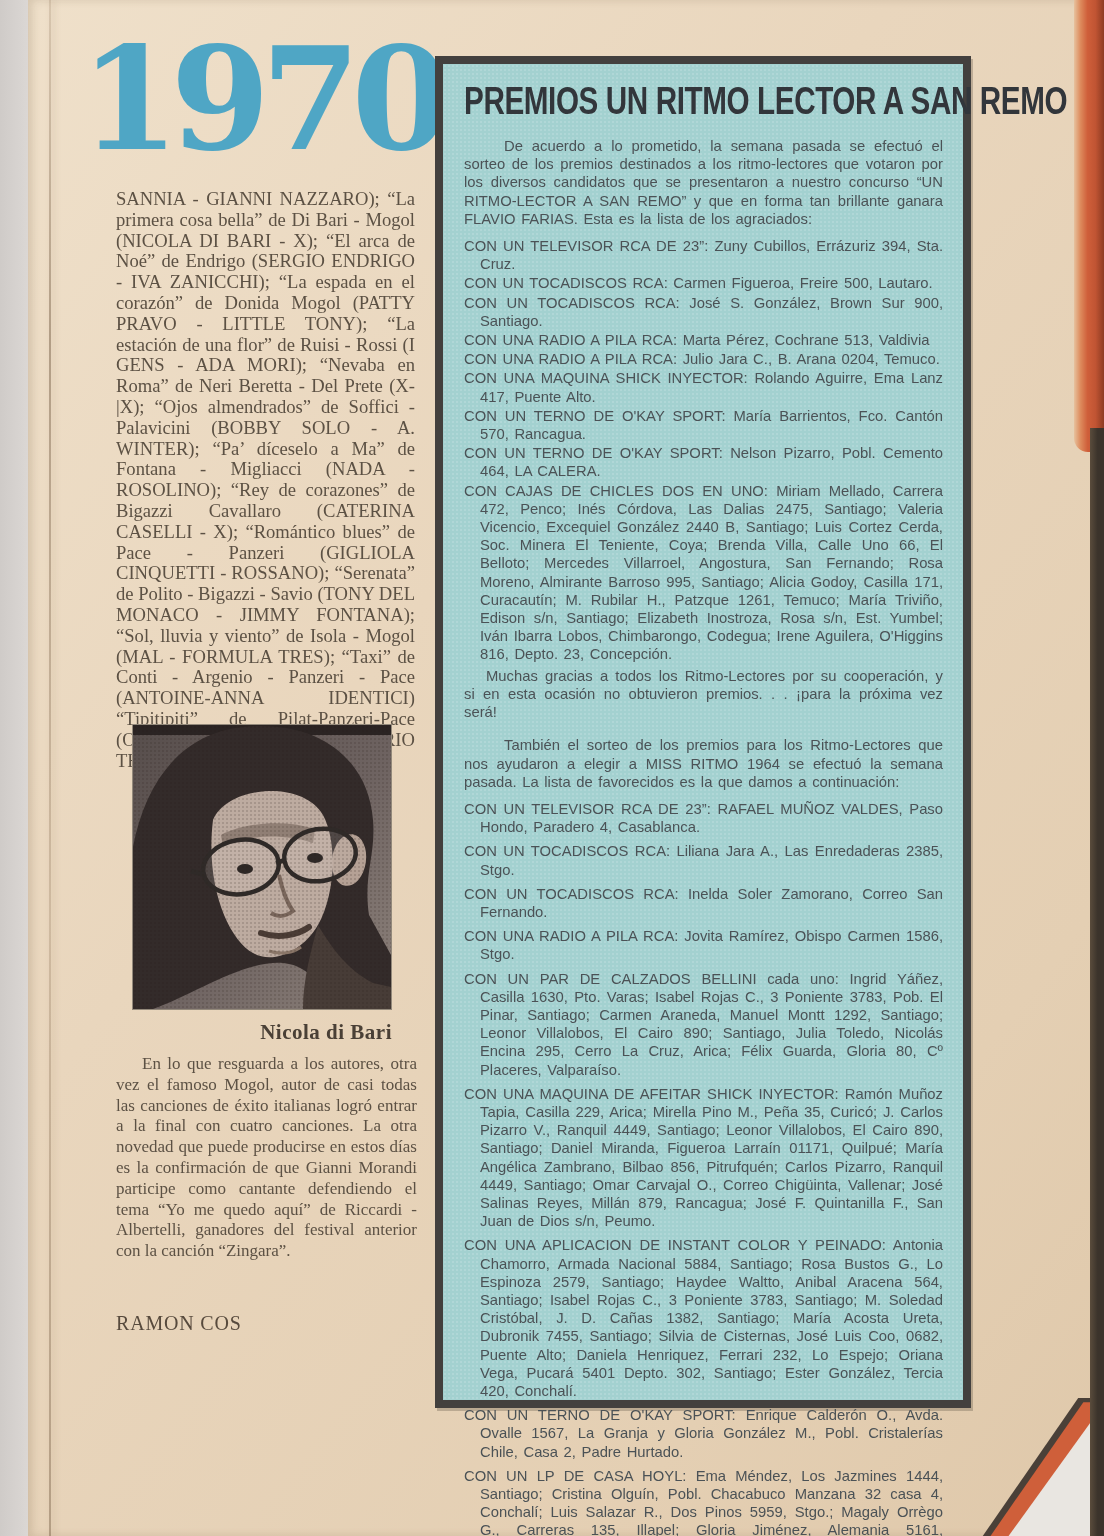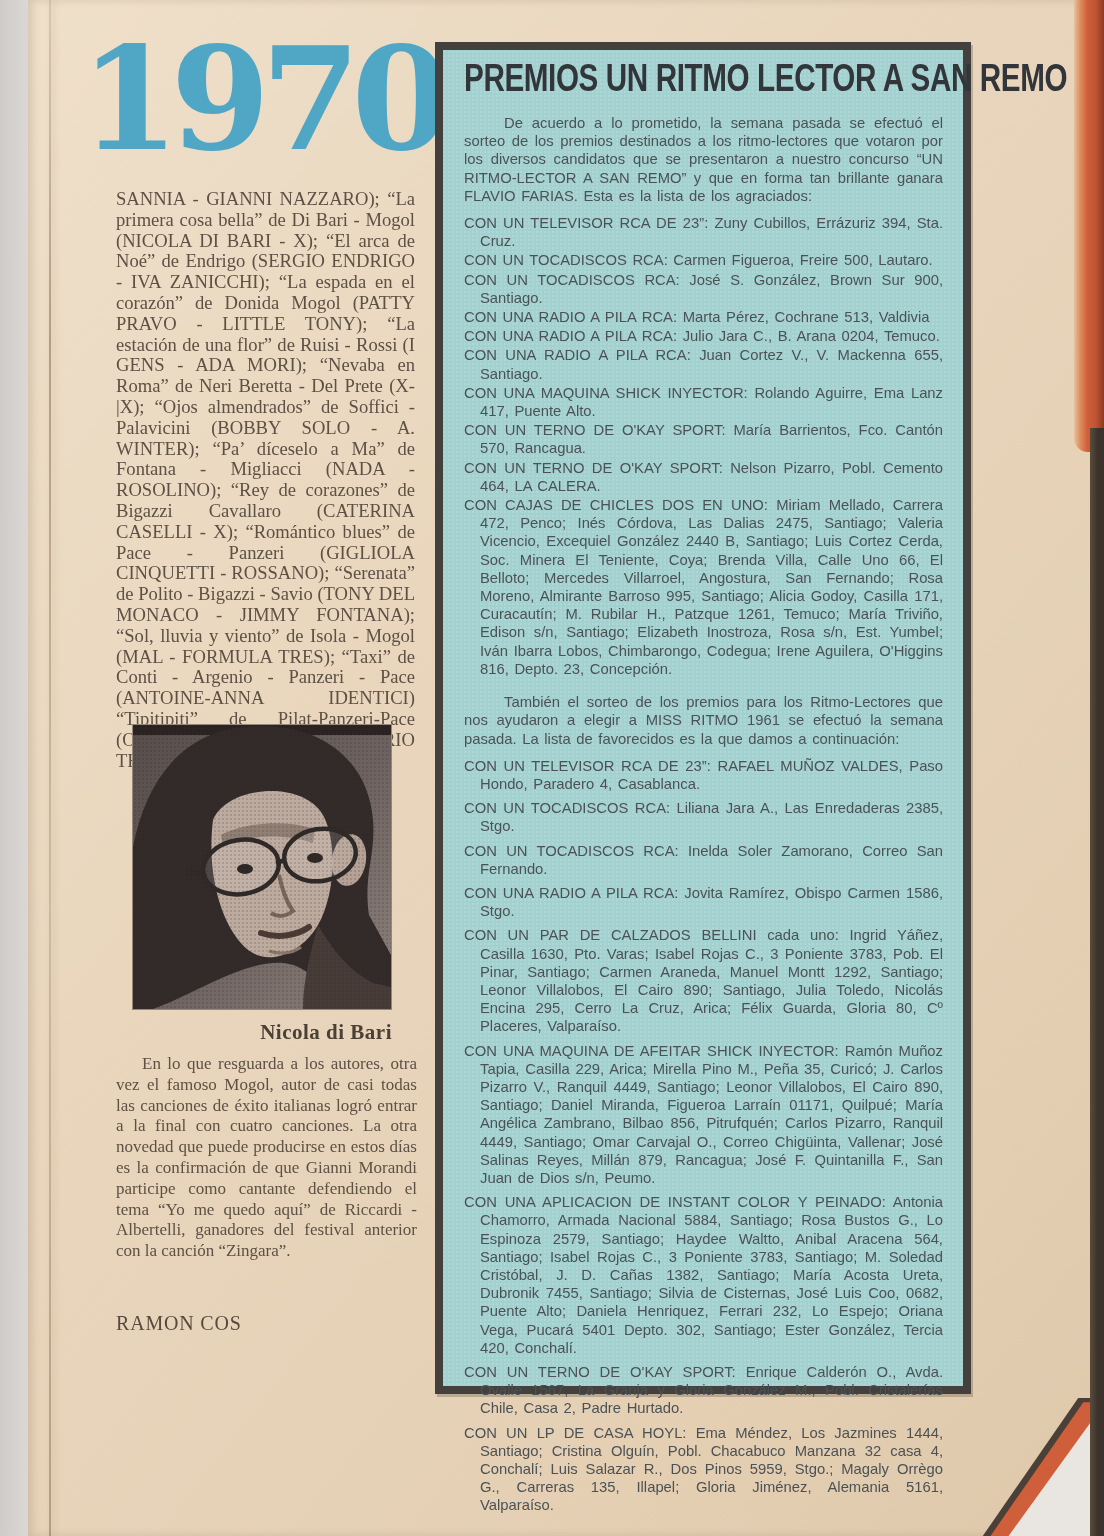--- a/index.html
+++ b/index.html
@@ -48,26 +48,26 @@
     font-size:17px;line-height:20.8px;text-align:justify;text-indent:26px;
     color:var(--text-ink,#5c5144);
   }
   .byline{
     position:absolute;left:88px;top:1312px;width:300px;
     padding-right:6px;box-sizing:border-box;
     font-size:20px;letter-spacing:.8px;color:#574a3d;
   }
   
   .prize-box{
-    position:absolute;left:407px;top:42px;width:536px;height:1352px;
+    position:absolute;left:407px;top:56px;width:536px;height:1352px;
     box-sizing:border-box;border:8px solid #43403e;
     background-color:var(--box-bg,#a3d1d0);
     background-image:radial-gradient(rgba(255,255,255,.14) 1px,transparent 1.4px);
     background-size:4px 4px;
-    padding:3px 20px 16px 21px;
+    padding:12px 20px 16px 21px;
     box-shadow:2px 3px 0 rgba(60,50,40,.25);
   }
   .box-title{
     margin:4px 0 14px;white-space:nowrap;
     font-family:"Liberation Sans",sans-serif;font-weight:bold;
     font-size:38px;color:#32363b;letter-spacing:-.5px;
     transform:scaleX(.78);transform-origin:0 50%;
   }
   .prize-box p{
     margin:0;font-family:"Liberation Sans",sans-serif;
@@ -162,28 +162,28 @@
     <div class="prize-box">
       <h1 class="box-title">PREMIOS UN RITMO LECTOR A SAN REMO</h1>
       <p class="intro">De acuerdo a lo prometido, la semana pasada se efectuó el sorteo de los premios destinados a los ritmo-lectores que votaron por los diversos candidatos que se presentaron a nuestro concurso “UN RITMO-LECTOR A SAN REMO” y que en forma tan brillante ganara FLAVIO FARIAS. Esta es la lista de los agraciados:</p>
 
       <div class="first-list">
         <p class="item">CON UN TELEVISOR RCA DE 23”: Zuny Cubillos, Errázuriz 394, Sta. Cruz.</p>
         <p class="item">CON UN TOCADISCOS RCA: Carmen Figueroa, Freire 500, Lautaro.</p>
         <p class="item">CON UN TOCADISCOS RCA: José S. González, Brown Sur 900, Santiago.</p>
         <p class="item">CON UNA RADIO A PILA RCA: Marta Pérez, Cochrane 513, Valdivia</p>
         <p class="item">CON UNA RADIO A PILA RCA: Julio Jara C., B. Arana 0204, Temuco.</p>
-        <p class="item">CON UNA RADIO A PILA RCA: Juan Cortez V., V. Mackenna 655, Santiago.</p>
         <p class="item">CON UNA MAQUINA SHICK INYECTOR: Rolando Aguirre, Ema Lanz 417, Puente Alto.</p>
         <p class="item">CON UN TERNO DE O'KAY SPORT: María Barrientos, Fco. Cantón 570, Rancagua.</p>
         <p class="item">CON UN TERNO DE O'KAY SPORT: Nelson Pizarro, Pobl. Cemento 464, LA CALERA.</p>
         <p class="item">CON CAJAS DE CHICLES DOS EN UNO: Miriam Mellado, Carrera 472, Penco; Inés Córdova, Las Dalias 2475, Santiago; Valeria Vicencio, Excequiel González 2440 B, Santiago; Luis Cortez Cerda, Soc. Minera El Teniente, Coya; Brenda Villa, Calle Uno 66, El Belloto; Mercedes Villarroel, Angostura, San Fernando; Rosa Moreno, Almirante Barroso 995, Santiago; Alicia Godoy, Casilla 171, Curacautín; M. Rubilar H., Patzque 1261, Temuco; María Triviño, Edison s/n, Santiago; Elizabeth Inostroza, Rosa s/n, Est. Yumbel; Iván Ibarra Lobos, Chimbarongo, Codegua; Irene Aguilera, O'Higgins 816, Depto. 23, Concepción.</p>
       </div>
 
-      <p class="intro2">También el sorteo de los premios para los Ritmo-Lectores que nos ayudaron a elegir a MISS RITMO 1961 se efectuó la semana pasada. La lista de favorecidos es la que damos a continuación:</p>
+      <p class="thanks">Muchas gracias a todos los Ritmo-Lectores por su cooperación, y si en esta ocasión no obtuvieron premios. . .  ¡para la próxima vez será!</p>
+      <p class="intro2">También el sorteo de los premios para los Ritmo-Lectores que nos ayudaron a elegir a MISS RITMO 1964 se efectuó la semana pasada. La lista de favorecidos es la que damos a continuación:</p>
 
       <div class="second-list">
         <p class="item">CON UN TELEVISOR RCA DE 23”: RAFAEL MUÑOZ VALDES, Paso Hondo, Paradero 4, Casablanca.</p>
         <p class="item">CON UN TOCADISCOS RCA: Liliana Jara A., Las Enredaderas 2385, Stgo.</p>
         <p class="item">CON UN TOCADISCOS RCA: Inelda Soler Zamorano, Correo San Fernando.</p>
         <p class="item">CON UNA RADIO A PILA RCA: Jovita Ramírez, Obispo Carmen 1586, Stgo.</p>
         <p class="item">CON UN PAR DE CALZADOS BELLINI cada uno: Ingrid Yáñez, Casilla 1630, Pto. Varas; Isabel Rojas C., 3 Poniente 3783, Pob. El Pinar, Santiago; Carmen Araneda, Manuel Montt 1292, Santiago; Leonor Villalobos, El Cairo 890; Santiago, Julia Toledo, Nicolás Encina 295, Cerro La Cruz, Arica; Félix Guarda, Gloria 80, Cº Placeres, Valparaíso.</p>
         <p class="item">CON UNA MAQUINA DE AFEITAR SHICK INYECTOR: Ramón Muñoz Tapia, Casilla 229, Arica; Mirella Pino M., Peña 35, Curicó; J. Carlos Pizarro V., Ranquil 4449, Santiago; Leonor Villalobos, El Cairo 890, Santiago; Daniel Miranda, Figueroa Larraín 01171, Quilpué; María Angélica Zambrano, Bilbao 856, Pitrufquén; Carlos Pizarro, Ranquil 4449, Santiago; Omar Carvajal O., Correo Chigüinta, Vallenar; José Salinas Reyes, Millán 879, Rancagua; José F. Quintanilla F., San Juan de Dios s/n, Peumo.</p>
         <p class="item">CON UNA APLICACION DE INSTANT COLOR Y PEINADO: Antonia Chamorro, Armada Nacional 5884, Santiago; Rosa Bustos G., Lo Espinoza 2579, Santiago; Haydee Waltto, Anibal Aracena 564, Santiago; Isabel Rojas C., 3 Poniente 3783, Santiago; M. Soledad Cristóbal, J. D. Cañas 1382, Santiago; María Acosta Ureta, Dubronik 7455, Santiago; Silvia de Cisternas, José Luis Coo, 0682, Puente Alto; Daniela Henriquez, Ferrari 232, Lo Espejo; Oriana Vega, Pucará 5401 Depto. 302, Santiago; Ester González, Tercia 420, Conchalí.</p>
         <p class="item">CON UN TERNO DE O'KAY SPORT: Enrique Calderón O., Avda. Ovalle 1567, La Granja y Gloria González M., Pobl. Cristalerías Chile, Casa 2, Padre Hurtado.</p>

